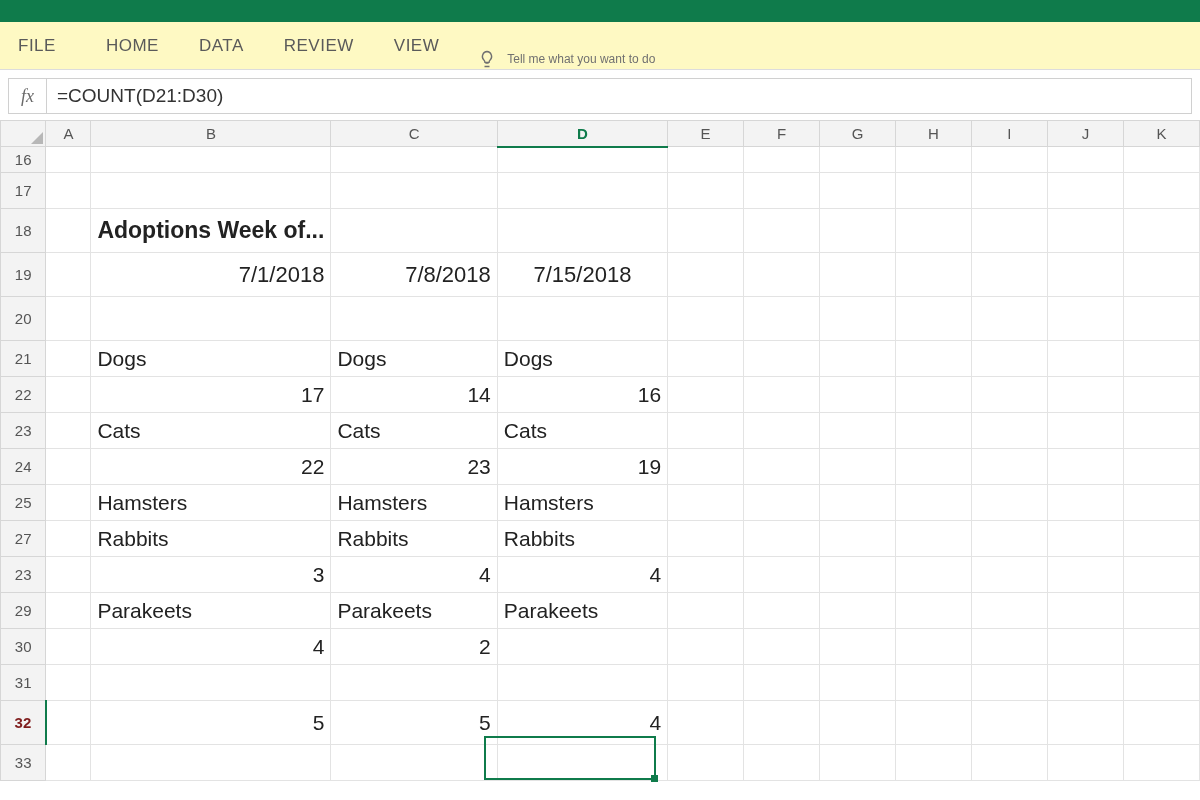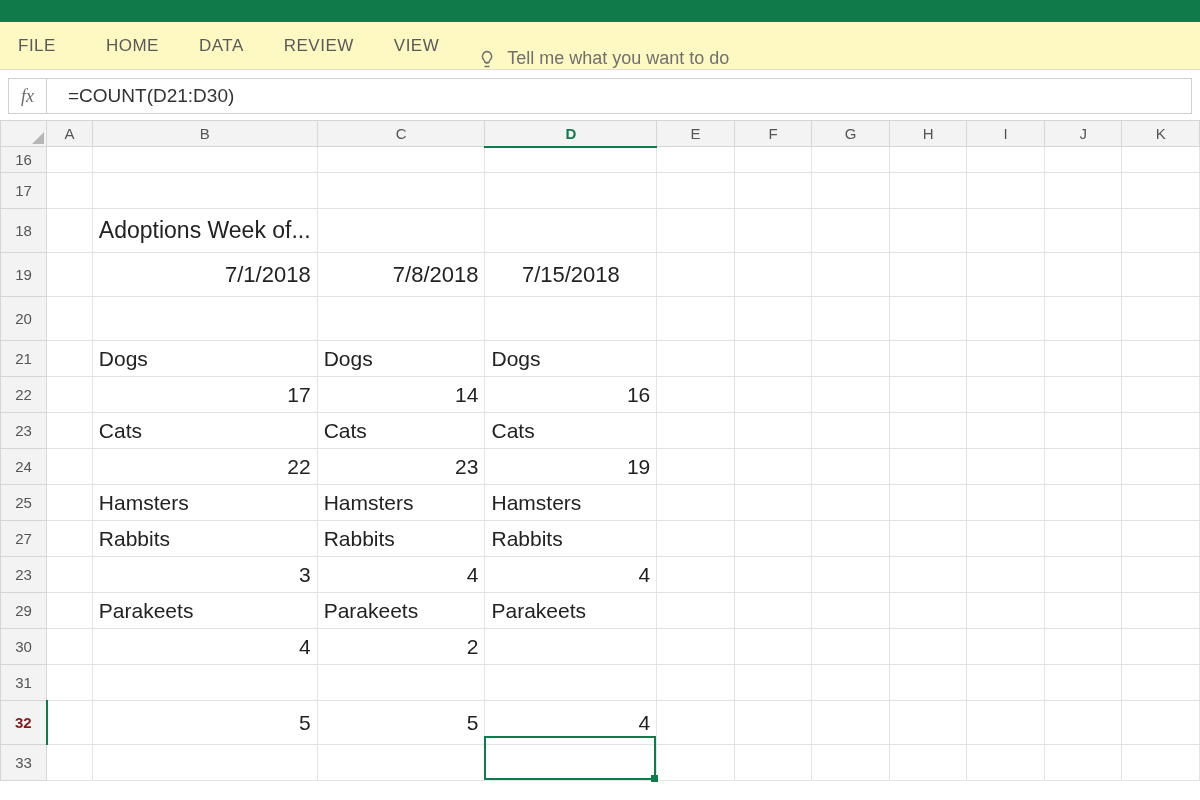--- a/index.html
+++ b/index.html
@@ -5,26 +5,26 @@
   * { box-sizing: border-box; margin: 0; padding: 0; }
   html, body { width: 1200px; height: 800px; font-family: "Segoe UI", "Helvetica Neue", Arial, sans-serif; background: #fff; color: #333; overflow: hidden; }
 
   
   .titlebar { height: 22px; background: #0f7b4b; width: 100%; }
 
   
   .ribbon { height: 48px; background: #fef9c3; border-bottom: 1px solid #dcdcdc; display: flex; align-items: flex-end; padding-left: 18px; font-size: 17px; color: #5a5a5a; gap: 0; }
   .ribbon .tab { padding: 0 20px; height: 100%; display: flex; align-items: center; cursor: pointer; letter-spacing: 0.5px; }
   .ribbon .tab.file { padding-left:0; padding-right: 30px; }
-  .ribbon .tellme { display:flex; align-items:center; gap:10px; margin-left:18px; color:#707070; font-size:18px; }
+  .ribbon .tellme { display:flex; align-items:center; gap:10px; margin-left:18px; color:#707070; font-size:12px; }
   .ribbon .bulb svg { display:block; }
 
   
   .fbar-wrap { padding: 8px 8px 6px 8px; background:#fff; }
-  .fbar { display:flex; align-items:center; border:1px solid #d0d0d0; height:36px; background:#fff;gap:11px; }
+  .fbar { display:flex; align-items:center; border:1px solid #d0d0d0; height:36px; background:#fff; }
   .fx { width:38px; text-align:center; font-style:italic; font-family: "Times New Roman", serif; font-size:18px; color:#6a6a6a; border-right:1px solid #d0d0d0; height:100%; display:flex; align-items:center; justify-content:center;}
   .formula-input { flex:1; border:none; outline:none; font-size:19px; padding:0 10px; color:#333; font-family: inherit; }
 
   
   .grid { position:relative; }
   table { border-collapse: collapse; table-layout: fixed; }
   col.hdr { width:48px; }
   col.cA { width:48px; }
   col.cB { width:172px; }
   col.cC { width:172px; }
@@ -39,21 +39,21 @@
 
   
   td.rh { background:#f3f3f3; border:1px solid #d6d6d6; font-size:15px; color:#555; text-align:center; }
   td.rh.selrow { color:#7f1d1d; font-weight:700; border-right:2px solid #0f7b4b; }
 
   
   td.c { border:1px solid #e3e3e3; height:36px; font-size:21px; padding:0 6px; color:#222; vertical-align:middle; }
   td.c.tall { height:44px; }
   td.c.txt { text-align:left; }
   td.c.num { text-align:right; }
-  td.c.title { font-size:23px; }
+  td.c.title { font-size:23px;font-weight:bold; }
   td.c.date { text-align:right; font-size:22px; }
   td.c.datecenter { text-align:center; font-size:22px;margin-top:22px; }
 
   
   .selbox { position:absolute; border:2px solid #0f7b4b; pointer-events:none; }
   .selbox .handle { position:absolute; right:-4px; bottom:-4px; width:7px; height:7px; background:#0f7b4b; }
 
 </style>
 </head>
 <body>

